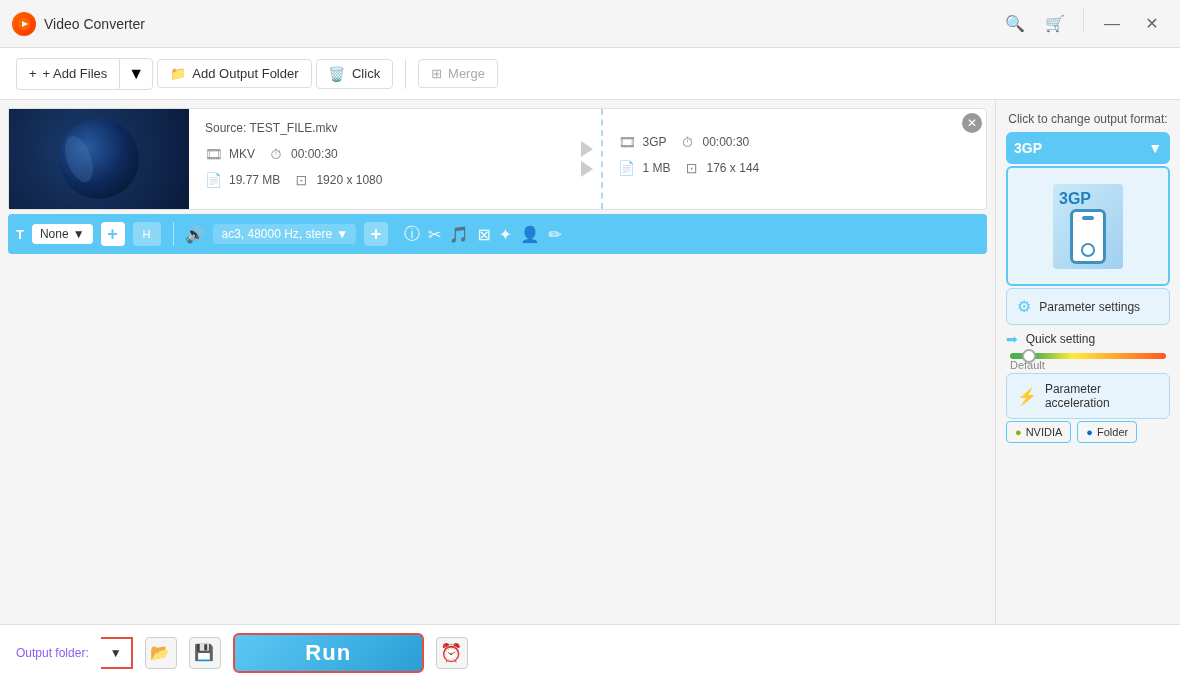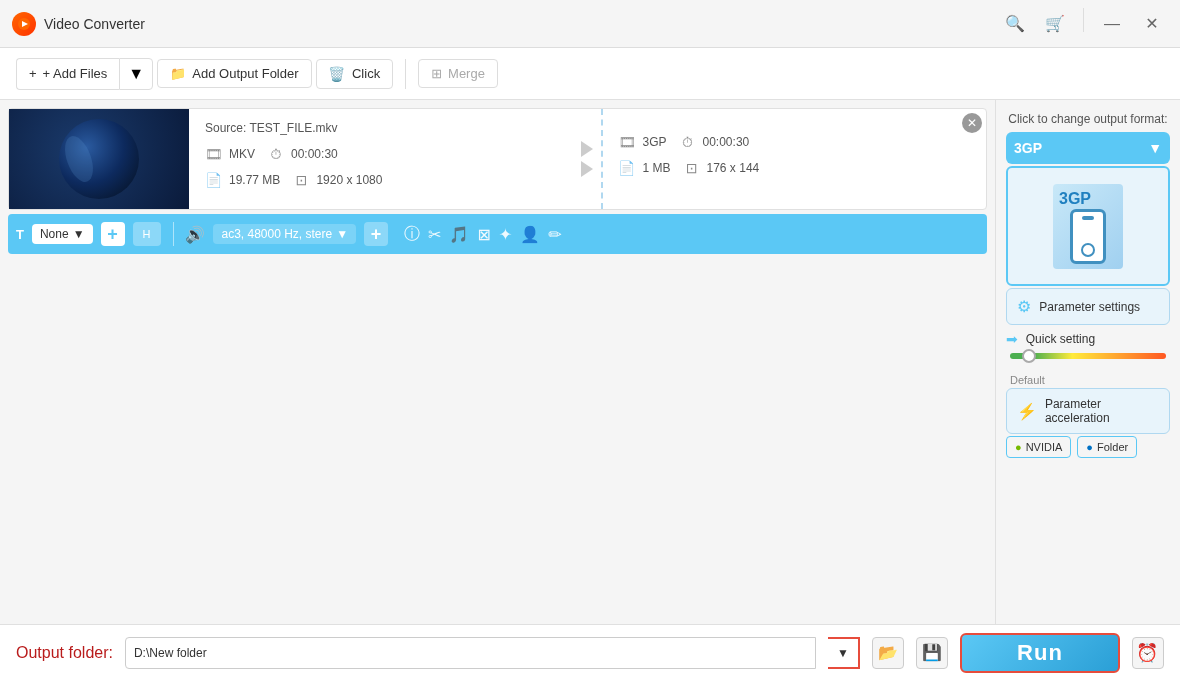--- a/index.html
+++ b/index.html
@@ -352,21 +352,21 @@
       width: 14px;
       height: 14px;
       background: #fff;
       border: 2px solid #aaa;
       border-radius: 50%;
       position: absolute;
       top: -4px;
       left: 12%;
       transform: translateX(-50%);
     }
-    .slider-label { font-size: 11px; color: #888; margin-top: 15px; }
+    .slider-label { font-size: 11px; color: #888; margin-top: 0; }
 
     .hw-accel-btn {
       background: #e8f4fb;
       border: 1px solid #b0d8f0;
       border-radius: 6px;
       padding: 8px 10px;
       display: flex;
       align-items: center;
       gap: 8px;
       cursor: pointer;
@@ -396,21 +396,21 @@
     
     .bottom-bar {
       height: 56px;
       background: #fff;
       border-top: 1px solid #e0e0e0;
       display: flex;
       align-items: center;
       padding: 0 16px;
       gap: 12px;
     }
-    .output-folder-label { font-size: 16px; color: #b91c1c; white-space: nowrap; }
+    .output-folder-label { font-size: 12px; color: #8b5cf6; white-space: nowrap; }
     .output-folder-input {
       flex: 1;
       height: 32px;
       border: 1px solid #ccc;
       border-radius: 4px 0 0 4px;
       padding: 0 8px;
       font-size: 12px;
       color: #333;
       outline: none;
     }
@@ -447,21 +447,21 @@
       border: 1px solid #ccc;
       border-radius: 4px;
       display: flex;
       align-items: center;
       justify-content: center;
       cursor: pointer;
       font-size: 16px;
       color: #888;
     }
     .run-btn {
-      width: 160px;
+      width: 191px;
       height: 40px;
       background: linear-gradient(135deg, #5bc8f5, #2a9fd6);
       border: 2px solid #e74c3c;
       border-radius: 6px;
       color: #fff;
       font-size: 22px;
       font-weight: 700;
       cursor: pointer;
       display: flex;
       align-items: center;
@@ -676,21 +676,20 @@
         <span class="intel-color">●</span>
         <span>Folder</span>
       </div>
     </div>
 
   </div>
 </div>
 
 <div class="bottom-bar">
   <span class="output-folder-label">Output folder:</span>
-  <input class="output-folder-input" type="text" value="D:\New folder" style="">
   <div class="output-folder-dropdown">▼</div>
   <div class="folder-btn">📂</div>
   <div class="save-btn">💾</div>
   <div class="run-btn">
     <span>Run</span>
   </div>
   <div class="alarm-btn">⏰</div>
 </div>
 
 </body></html>

